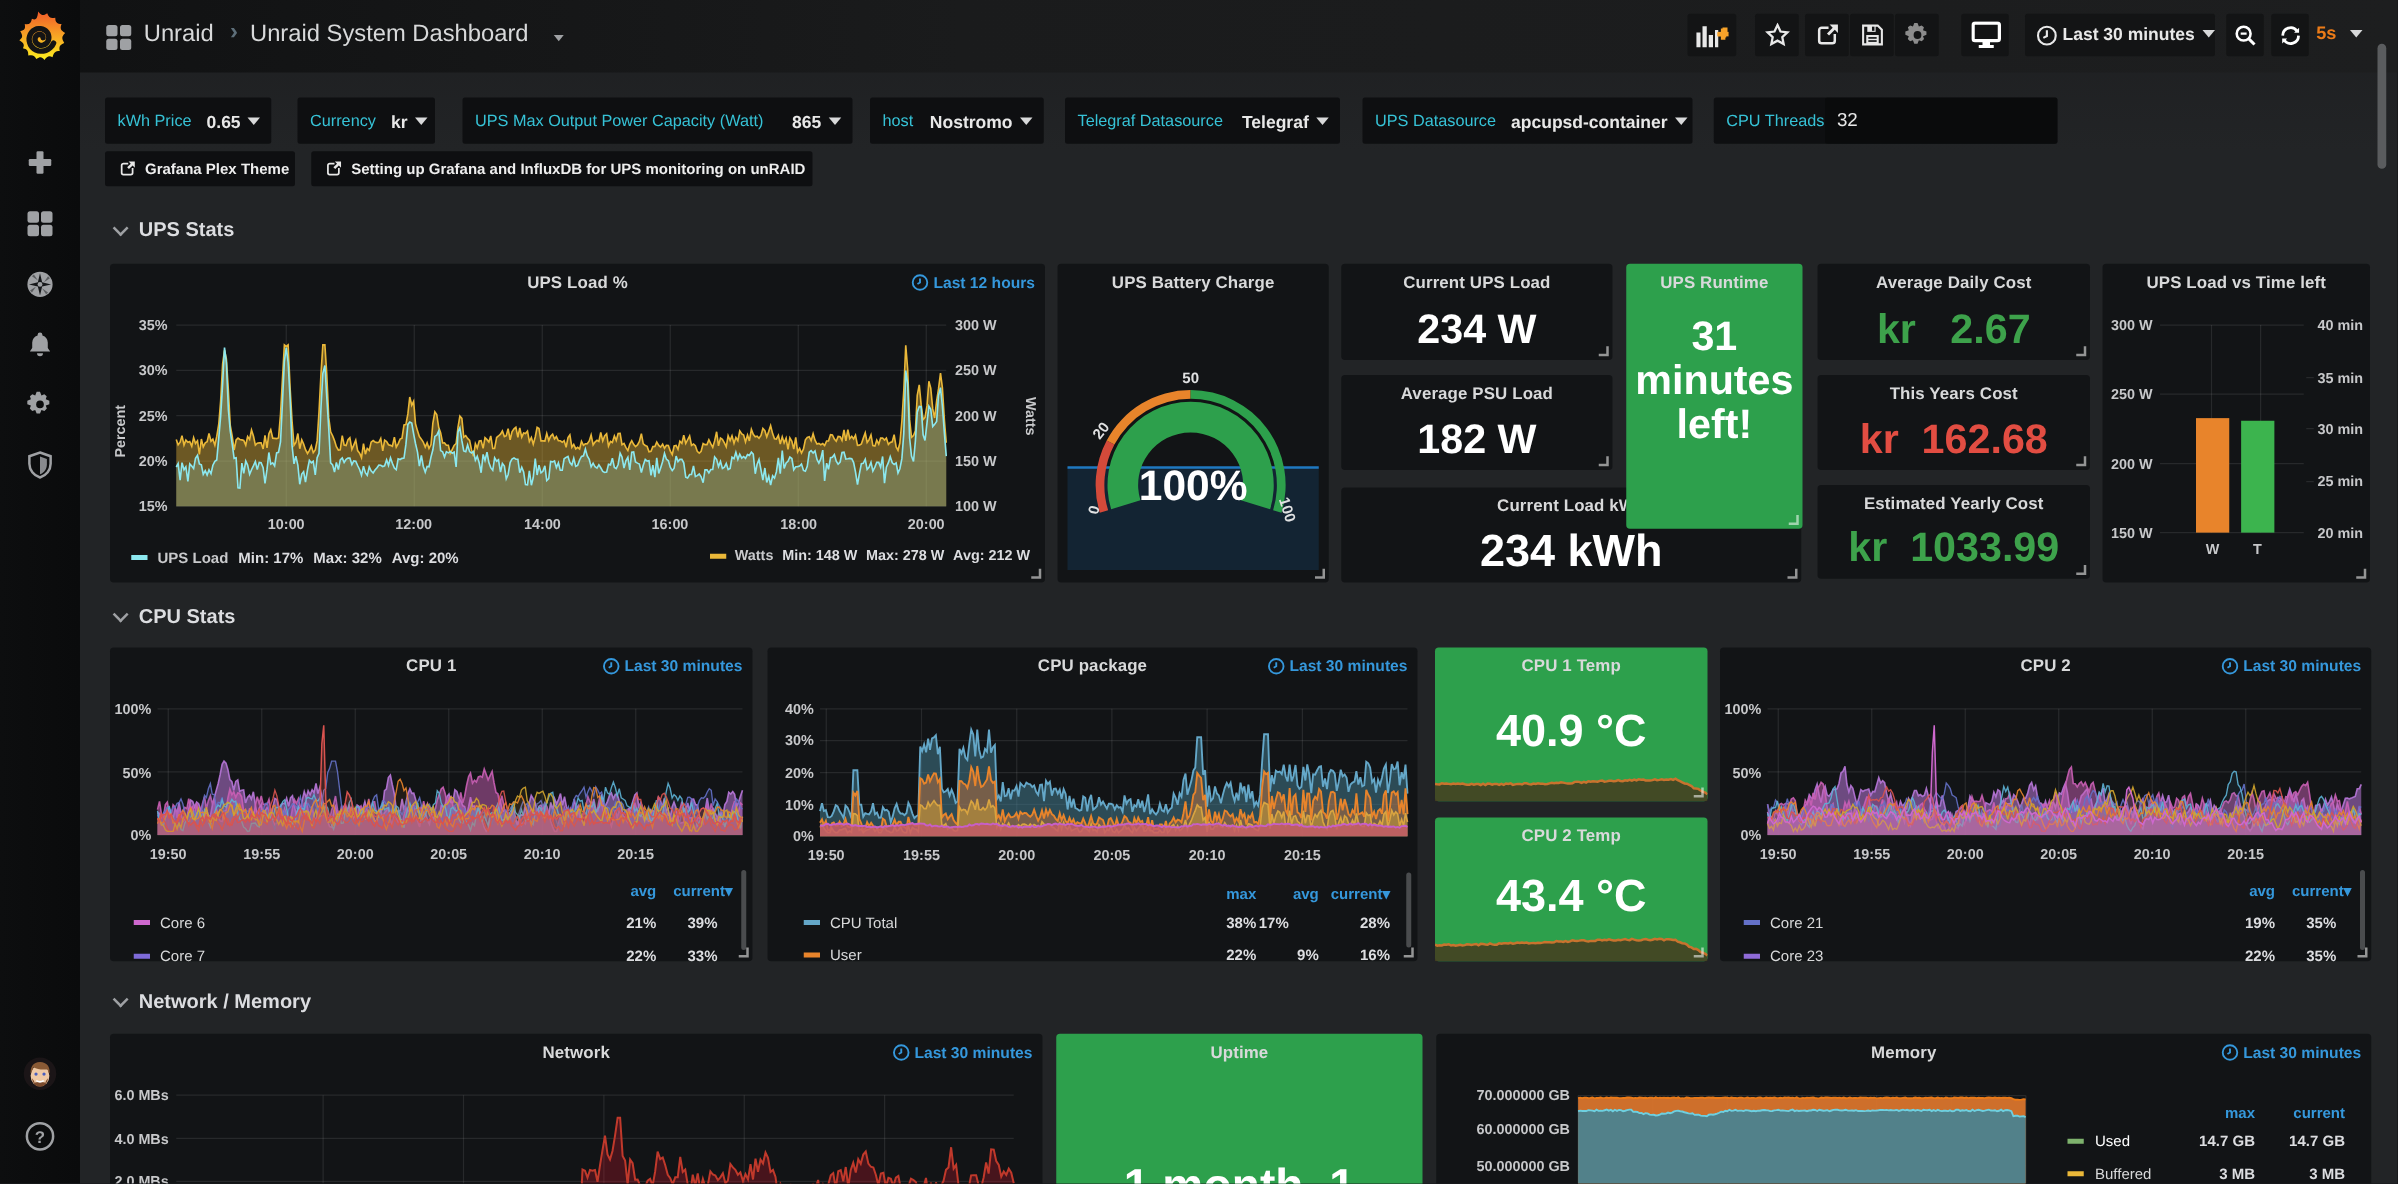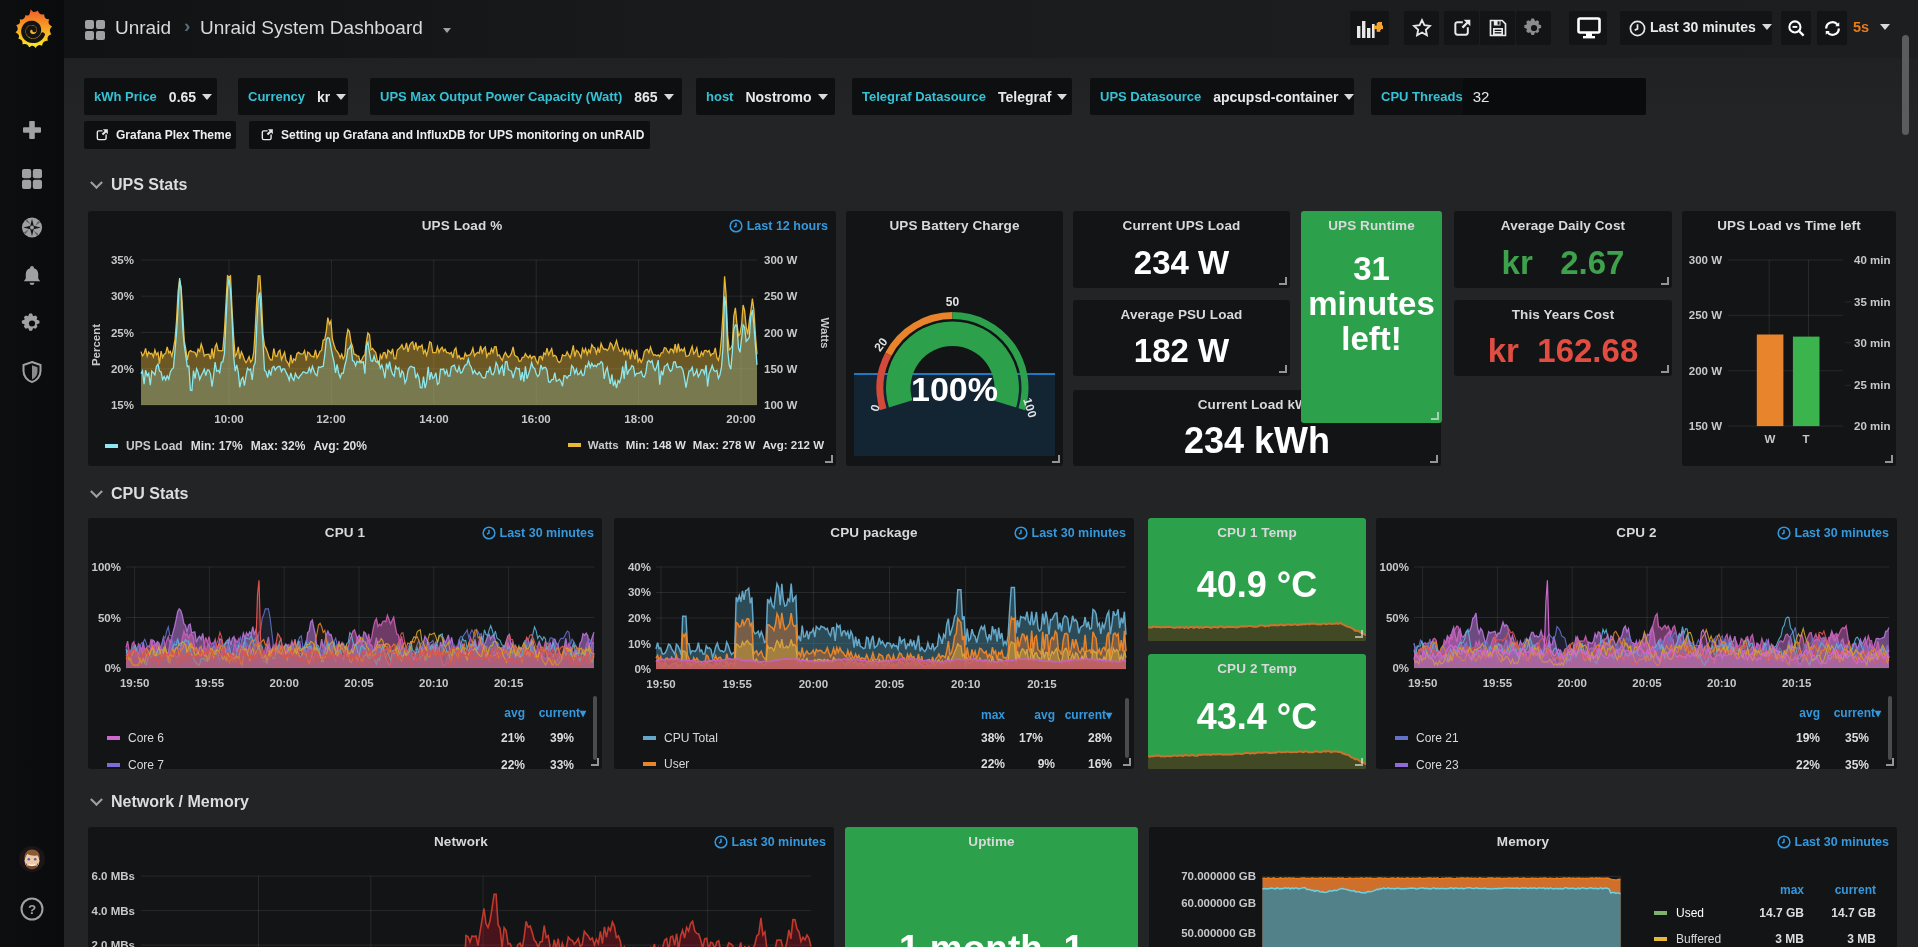--- a/index.html
+++ b/index.html
@@ -8,21 +8,21 @@
 #sidebar{position:absolute;left:0;top:0;width:64px;height:947px;background:linear-gradient(90deg,#0d0e0f 0,#0a0b0c 100%);z-index:5}
 .sico{position:absolute;left:0;width:64px;display:flex;justify-content:center;color:#9fa1a4;z-index:6}
 .panel{position:absolute;background:#121416;border-radius:3px}
 .panel:after{content:"";position:absolute;right:3px;bottom:3px;width:6px;height:6px;
  border-right:2px solid rgba(255,255,255,.55);border-bottom:2px solid rgba(255,255,255,.55)}
 .panel.green{background:#2da04c}
 .ptitle{position:absolute;top:7px;left:0;right:0;text-align:center;font-size:13.5px;font-weight:700;color:#d8d9da;letter-spacing:.1px}
 .trange{position:absolute;top:8px;right:8px;font-size:12.5px;font-weight:700;color:#3598dc;display:flex;align-items:flex-end;gap:4px}
 .bigval{position:absolute;left:0;right:0;text-align:center;font-weight:700;color:#fff}
 .vbox{position:absolute;background:#0e0f11;border-radius:2px;display:flex;align-items:center;white-space:nowrap;padding-right:9px;overflow:hidden}
-.vbox .lab{color:#36c2d6;font-weight:700;padding-left:10px;font-size:13px}
+.vbox .lab{color:#36c2d6;font-weight:400;padding-left:10px;font-size:13px}
 .vbox .val{color:#e8e8e8;font-weight:700;padding-left:12px;margin-left:auto;font-size:14px}
 .caret{display:inline-block;width:0;height:0;border-left:5px solid transparent;border-right:5px solid transparent;border-top:6px solid #d8d9da;margin-left:6px}
 .lnk{position:absolute;background:#0e0f11;border-radius:2px;display:inline-flex;align-items:center;color:#eee;font-size:12px;font-weight:700;padding:0 11px;gap:7px;white-space:nowrap}
 .lnk svg{flex:none}
 .sechead{position:absolute;color:#dcdde0;font-size:16px;font-weight:700;display:flex;align-items:center;gap:8px}
 .sechead .chev{width:9px;height:9px;border-right:2px solid #9fa1a4;border-bottom:2px solid #9fa1a4;transform:rotate(45deg) translate(-2px,-2px);margin-right:2px}
 .axis{font-size:11.5px;font-weight:700;fill:#c7c8ca}
 .grid{stroke:rgba(255,255,255,0.09);stroke-width:1}
 .legend{font-size:12px;font-weight:700;color:#dcdde0;white-space:nowrap}
 .leghead{color:#3598dc;font-weight:700;font-size:12px}
@@ -289,20 +289,24 @@
       <div class="bigval" style="top:40px;font-size:33px;line-height:35px">31<br>minutes<br>left!</div>
     </div>
     <div class="panel" style="left:1454px;top:211px;width:218px;height:77px">
       <div class="ptitle">Average Daily Cost</div>
       <div class="bigval" style="top:33px;font-size:33px"><span style="color:#3da24b">kr&nbsp;&nbsp;&nbsp;2.67</span></div>
     </div>
     <div class="panel" style="left:1454px;top:300px;width:218px;height:76px">
       <div class="ptitle">This Years Cost</div>
       <div class="bigval" style="top:32px;font-size:33px"><span style="color:#e24d42">kr&nbsp;&nbsp;162.68</span></div>
     </div>
+    <div class="panel" style="left:1454px;top:388px;width:218px;height:75px">
+      <div class="ptitle">Estimated Yearly Cost</div>
+      <div class="bigval" style="top:31px;font-size:33px"><span style="color:#3da24b">kr&nbsp;&nbsp;1033.99</span></div>
+    </div>
     <div class="panel" style="left:1682px;top:211px;width:214px;height:255px">
       <div class="ptitle">UPS Load vs Time left</div>
       <svg width="214" height="255" style="position:absolute;left:0;top:0">
         <line x1="46" y1="49" x2="161" y2="49" class="grid"></line>
         <text class="axis" x="40" y="53" text-anchor="end">300 W</text>
         <line x1="46" y1="104.3" x2="161" y2="104.3" class="grid"></line>
         <text class="axis" x="40" y="108" text-anchor="end">250 W</text>
         <line x1="46" y1="159.8" x2="161" y2="159.8" class="grid"></line>
         <text class="axis" x="40" y="164" text-anchor="end">200 W</text>
         <line x1="46" y1="215.1" x2="161" y2="215.1" class="grid"></line>
@@ -420,21 +424,21 @@
         <path d="M42.0,142.2L43.6,142.7L45.1,142.3L46.7,141.2L48.3,141.0L49.9,142.1L51.4,141.8L53.0,141.4L54.6,141.5L56.1,140.8L57.7,141.3L59.3,140.8L60.9,141.8L62.4,141.3L64.0,140.8L65.6,141.4L67.2,142.4L68.7,142.6L70.3,142.0L71.9,142.6L73.4,142.8L75.0,142.8L76.6,142.8L78.2,142.5L79.7,143.6L81.3,143.3L82.9,143.8L84.4,143.5L86.0,143.2L87.6,144.1L89.2,143.5L90.7,143.1L92.3,144.0L93.9,142.8L95.4,143.2L97.0,142.9L98.6,142.5L100.2,142.1L101.7,142.9L103.3,142.1L104.9,142.6L106.4,141.9L108.0,141.8L109.6,142.1L111.2,141.6L112.7,141.3L114.3,141.0L115.9,140.5L117.5,141.4L119.0,141.2L120.6,141.0L122.2,140.8L123.7,140.9L125.3,141.0L126.9,142.2L128.5,142.5L130.0,141.6L131.6,143.1L133.2,142.7L134.7,142.5L136.3,143.0L137.9,143.3L139.5,142.7L141.0,143.7L142.6,143.4L144.2,143.1L145.7,144.1L147.3,143.8L148.9,143.5L150.5,143.3L152.0,143.7L153.6,143.2L155.2,143.6L156.7,143.4L158.3,142.9L159.9,143.0L161.5,141.6L163.0,142.4L164.6,142.2L166.2,141.3L167.8,141.2L169.3,141.7L170.9,140.8L172.5,141.0L174.0,141.3L175.6,141.0L177.2,141.5L178.8,141.6L180.3,140.8L181.9,141.5L183.5,141.0L185.0,142.2L186.6,142.4L188.2,142.8L189.8,142.0L191.3,142.4L192.9,143.4L194.5,143.5L196.0,142.6L197.6,143.2L199.2,142.8L200.8,144.1L202.3,143.4L203.9,144.1L205.5,143.2L207.1,143.4L208.6,143.3L210.2,143.8L211.8,142.6L213.3,143.7L214.9,143.6L216.5,142.5L218.1,143.2L219.6,143.0L221.2,142.2L222.8,141.8L224.3,141.2L225.9,141.3L227.5,142.1L229.1,141.2L230.6,140.8L232.2,141.7L233.8,140.8L235.3,141.5L236.9,141.5L238.5,142.0L240.1,141.0L241.6,141.5L243.2,141.0L244.8,141.8L246.3,142.5L247.9,142.6L249.5,142.7L251.1,141.9L252.6,143.2L254.2,143.5L255.8,143.3L257.4,143.9L258.9,143.5L260.5,143.3L262.1,143.3L263.6,144.0L265.2,144.1L266.8,143.5L268.4,143.2L269.9,143.4L271.5,143.1L273.1,142.5L274.6,143.4L276.2,143.0L277.8,142.5L279.4,142.3L280.9,141.5L282.5,141.8L284.1,141.5L285.6,141.7L287.2,141.0L288.8,140.8L290.4,141.5L291.9,141.7L293.5,141.5L295.1,141.4L296.6,140.7L298.2,141.6L299.8,141.2L301.4,141.3L302.9,141.0L304.5,142.4L306.1,141.6L307.7,142.5L309.2,143.0L310.8,142.4L312.4,142.3L313.9,142.9L315.5,143.8L317.1,142.6L318.7,143.6L320.2,143.3L321.8,143.2L323.4,143.9L324.9,143.7L326.5,143.7L328.1,144.0L329.7,143.9L331.2,142.9L332.8,143.1L334.4,142.3L335.9,143.3L337.5,142.7L339.1,142.7L340.7,141.4L342.2,141.5L343.8,141.1L345.4,141.5L346.9,142.0L348.5,141.4L350.1,141.6L351.7,141.9L353.2,141.1L354.8,141.5L356.4,141.8L358.0,141.3L359.5,140.8L361.1,140.9L362.7,141.8L364.2,142.5L365.8,141.7L367.4,142.8L369.0,142.4L370.5,143.3L372.1,142.2L373.7,143.0L375.2,143.3L376.8,143.7L378.4,143.4L380.0,142.8L381.5,143.7L383.1,144.0L384.7,143.5L386.2,142.9L387.8,143.6L389.4,143.1L391.0,142.5L392.5,143.2L394.1,142.3L395.7,142.6L397.3,142.9L398.8,142.8L400.4,141.4L402.0,141.9L403.5,141.7L405.1,140.9L406.7,141.3L408.3,141.3L409.8,141.5L411.4,140.8L413.0,141.5L414.5,141.2L416.1,140.9L417.7,141.2L419.3,142.0L420.8,142.0L422.4,141.5L424.0,141.6L425.5,142.7L427.1,141.6L428.7,143.1L430.3,143.2L431.8,143.5L433.4,143.2L435.0,143.1L436.5,142.9L438.1,143.9L439.7,143.2L441.3,144.1L442.8,143.4L444.4,143.9L446.0,143.7L447.6,144.0L449.1,142.9L450.7,143.6L452.3,142.5L453.8,143.0L455.4,142.4L457.0,142.1L458.6,142.2L460.1,141.4L461.7,141.2L463.3,141.9L464.8,141.7L466.4,140.8L468.0,141.8L469.6,141.3L471.1,141.3L472.7,140.5L474.3,141.7L475.8,141.1L477.4,141.0L479.0,141.2L480.6,142.4L482.1,141.2L483.7,142.3L485.3,141.7L486.8,142.2L488.4,142.7L490.0,142.3L491.6,142.7L493.1,143.4L494.7,142.9L496.3,143.4L497.9,143.2L499.4,143.4L501.0,143.1L502.6,144.0L504.1,143.5L505.7,144.1L507.3,142.9L508.9,142.8L510.4,142.6L512.0,143.5" fill="none" stroke="#c75fc7" stroke-width="1.5"></path>
       </svg>
       <div class="leghead" style="position:absolute;left:343px;top:190px;width:48px;text-align:right">max</div>
       <div class="leghead" style="position:absolute;left:393px;top:190px;width:48px;text-align:right">avg</div>
       <div class="leghead" style="position:absolute;left:430px;top:190px;width:68px;text-align:right">current▾</div>
       <div class="legend" style="position:absolute;left:29px;top:213px;display:flex;align-items:center;gap:8px">
         <span style="width:13px;height:4px;background:#64a7c8;display:inline-block"></span>
         <span style="font-weight:400;color:#d8d9da">CPU Total</span>
       </div>
       <div class="legend" style="position:absolute;left:343px;top:213px;width:48px;text-align:right">38%</div>
-      <div class="legend" style="position:absolute;left:393px;top:213px;width:48px;text-align:center">17%</div>
+      <div class="legend" style="position:absolute;left:393px;top:213px;width:48px;text-align:left">17%</div>
       <div class="legend" style="position:absolute;left:430px;top:213px;width:68px;text-align:right">28%</div>
       <div class="legend" style="position:absolute;left:29px;top:239px;display:flex;align-items:center;gap:8px">
         <span style="width:13px;height:4px;background:#e8842b;display:inline-block"></span>
         <span style="font-weight:400;color:#d8d9da">User</span>
       </div>
       <div class="legend" style="position:absolute;left:343px;top:239px;width:48px;text-align:right">22%</div>
       <div class="legend" style="position:absolute;left:393px;top:239px;width:48px;text-align:right">9%</div>
       <div class="legend" style="position:absolute;left:430px;top:239px;width:68px;text-align:right">16%</div>
       <div class="scrollthumb" style="right:5px;top:180px;width:4px;height:60px;background:#4a4c4e"></div>
     </div>

